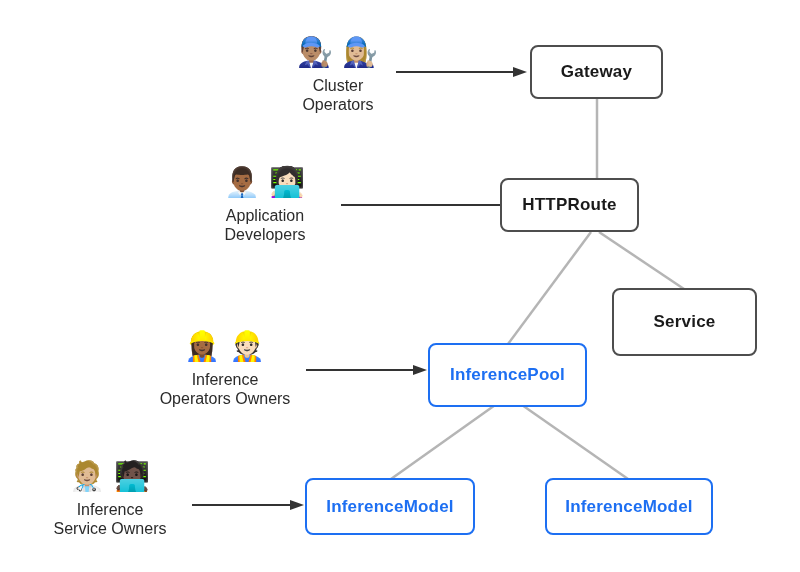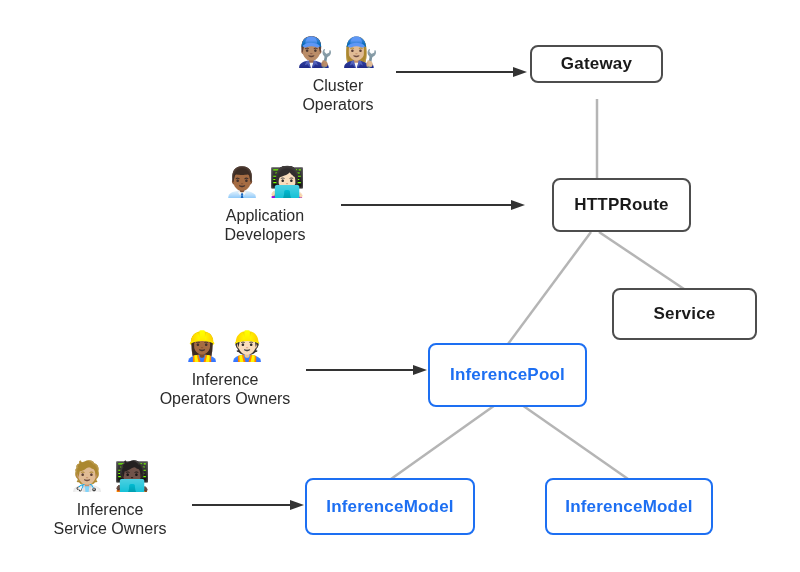--- a/index.html
+++ b/index.html
@@ -28,23 +28,23 @@
     font-size: 17px;
     font-weight: bold;
     color: #1a1a1a;
     letter-spacing: 0.2px;
     box-sizing: border-box;
   }
   .node.blue {
     border-color: #1d6ff2;
     color: #1d6ff2;
   }
-  #node-gateway            { left: 530px; top: 45px;  width: 133px; height: 38px; }
-  #node-httproute          { left: 552px; top: 178px; width: 139px; height: 54px; }
-  #node-service            { left: 612px; top: 288px; width: 145px; height: 52px; justify-content: center; }
+  #node-gateway            { left: 530px; top: 45px;  width: 133px; height: 54px; }
+  #node-httproute          { left: 500px; top: 178px; width: 139px; height: 54px; }
+  #node-service            { left: 612px; top: 288px; width: 145px; height: 68px; justify-content: center; }
   #node-inferencepool      { left: 428px; top: 343px; width: 159px; height: 64px; }
   #node-inferencemodel-a   { left: 305px; top: 478px; width: 170px; height: 57px; }
   #node-inferencemodel-b   { left: 545px; top: 478px; width: 168px; height: 57px; }
   .persona {
     position: absolute;
     z-index: 2;
     width: 170px;
     text-align: center;
     color: #2b2b2b;
     font-size: 16px;

